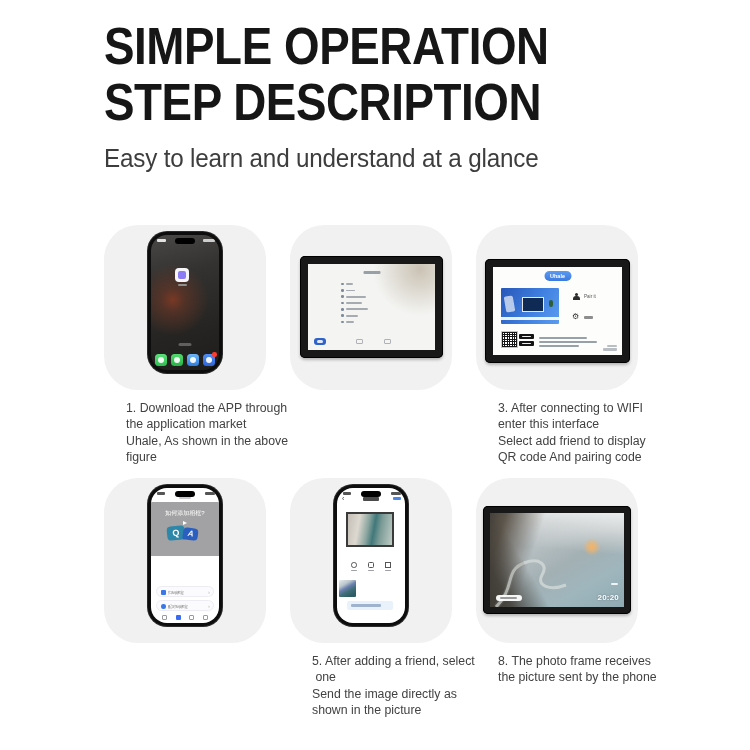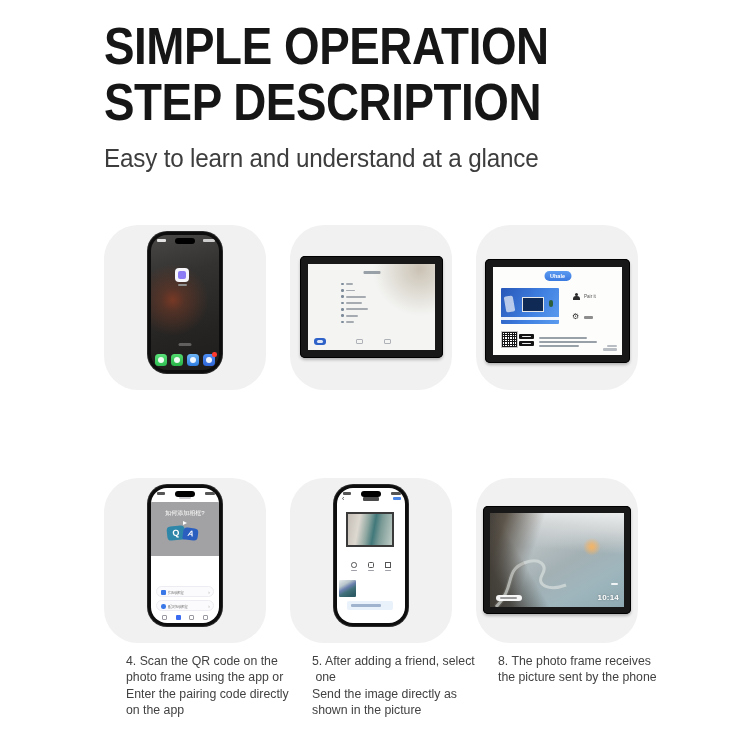--- a/index.html
+++ b/index.html
@@ -169,20 +169,24 @@
                   <span class="g"></span>
                 </div>
               <div class="di blue2">
                   <span class="g"></span>
                   <span class="badge"></span>
                 </div>
             </div>
           </div>
         </div>
       </div>
+      <div class="caption">1. Download the APP through
+the application market
+Uhale, As shown in the above
+figure</div>
     </div>
 
     <div class="cell">
       <div class="card">
         <div class="pframe" style="left:10px;top:31px;width:143px;height:102px;">
           <div class="pscreen">
             <div class="w-title"></div>
             <div class="wlist">
               <div class="wrow">
                   <span class="wico"></span>
@@ -254,20 +258,24 @@
                 <b style="width:58px;"></b>
                 <b style="width:40px;"></b>
             </div>
             <div class="f-time">
                 <b></b>
                 <b></b>
               </div>
           </div>
         </div>
       </div>
+      <div class="caption">3. After connecting to WIFI
+enter this interface
+Select add friend to display
+QR code And pairing code</div>
     </div>
 
     <div class="cell">
       <div class="card">
         <div class="phone">
           <div class="screen">
             <div class="island"></div>
             <div class="sbar" style="left:6px;top:4px;width:8px;background:#555;"></div>
             <div class="sbar" style="right:4px;top:4px;width:10px;background:#555;"></div>
             <div class="h-pill"></div>
@@ -289,24 +297,20 @@
             </div>
             <div class="tabbar">
               <span class="tb"></span>
               <span class="tb on"></span>
               <span class="tb"></span>
               <span class="tb"></span>
             </div>
           </div>
         </div>
       </div>
-      <div class="caption">4. Scan the QR code on the
-photo frame using the app or
-Enter the pairing code directly
-on the app</div>
     </div>
 
     <div class="cell">
       <div class="card">
         <div class="phone">
           <div class="screen">
             <div class="island"></div>
             <div class="sbar" style="left:6px;top:4px;width:8px;background:#555;"></div>
             <div class="sbar" style="right:4px;top:4px;width:10px;background:#555;"></div>
             <div class="s5-chev">‹</div>
@@ -347,21 +351,21 @@
             <div class="photo"></div>
             <svg class="roadsvg" width="134" height="94" viewBox="0 0 134 94">
               <path d="M6,94 C 26,74 14,58 34,50 C 50,44 58,52 52,62 C 46,73 60,78 76,72" stroke="#d3dad8" stroke-width="3" fill="none" opacity="0.8"></path>
               <path d="M6,94 C 26,74 14,58 34,50" stroke="#8c867c" stroke-width="5.5" fill="none" opacity="0.25"></path>
             </svg>
             <div class="pill6">
                 <i></i>
               </div>
             <div class="clock6">
               <span class="wic"></span>
-              <span class="t">10:14</span>
+              <span class="t">20:20</span>
             </div>
           </div>
         </div>
       </div>
       <div class="caption">8. The photo frame receives
 the picture sent by the phone</div>
     </div>
 
   </div>
 </div>

